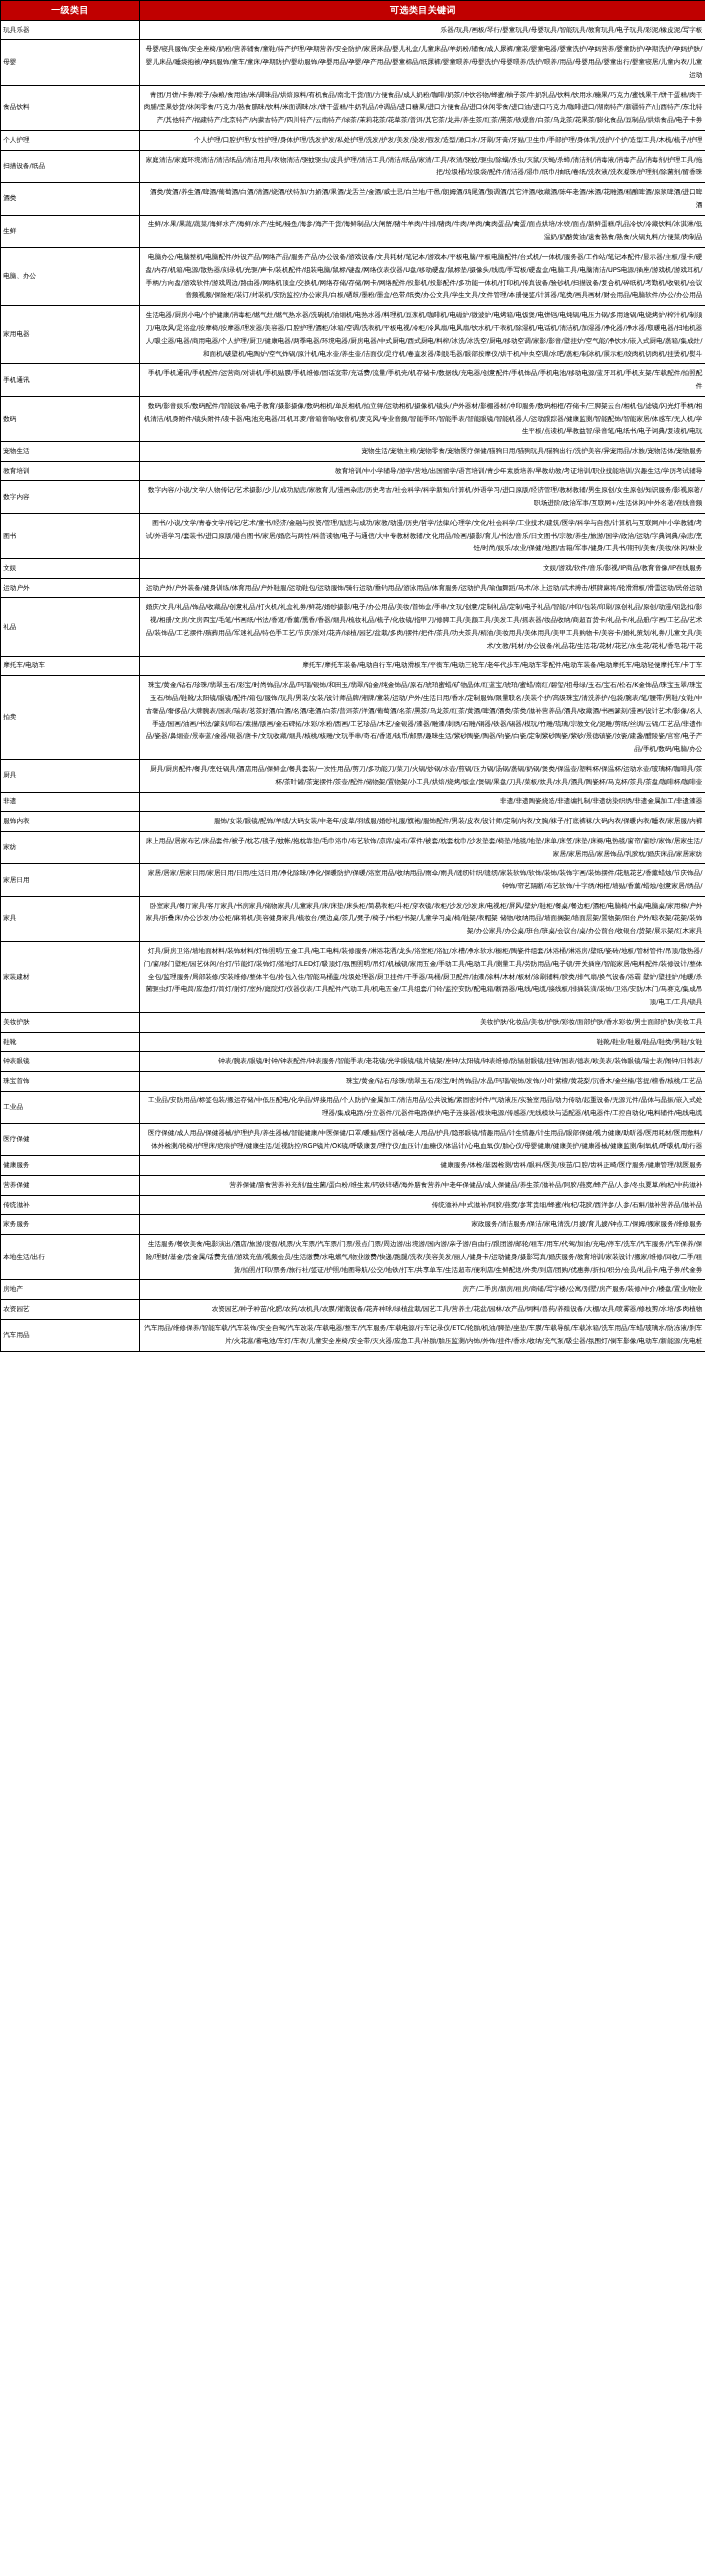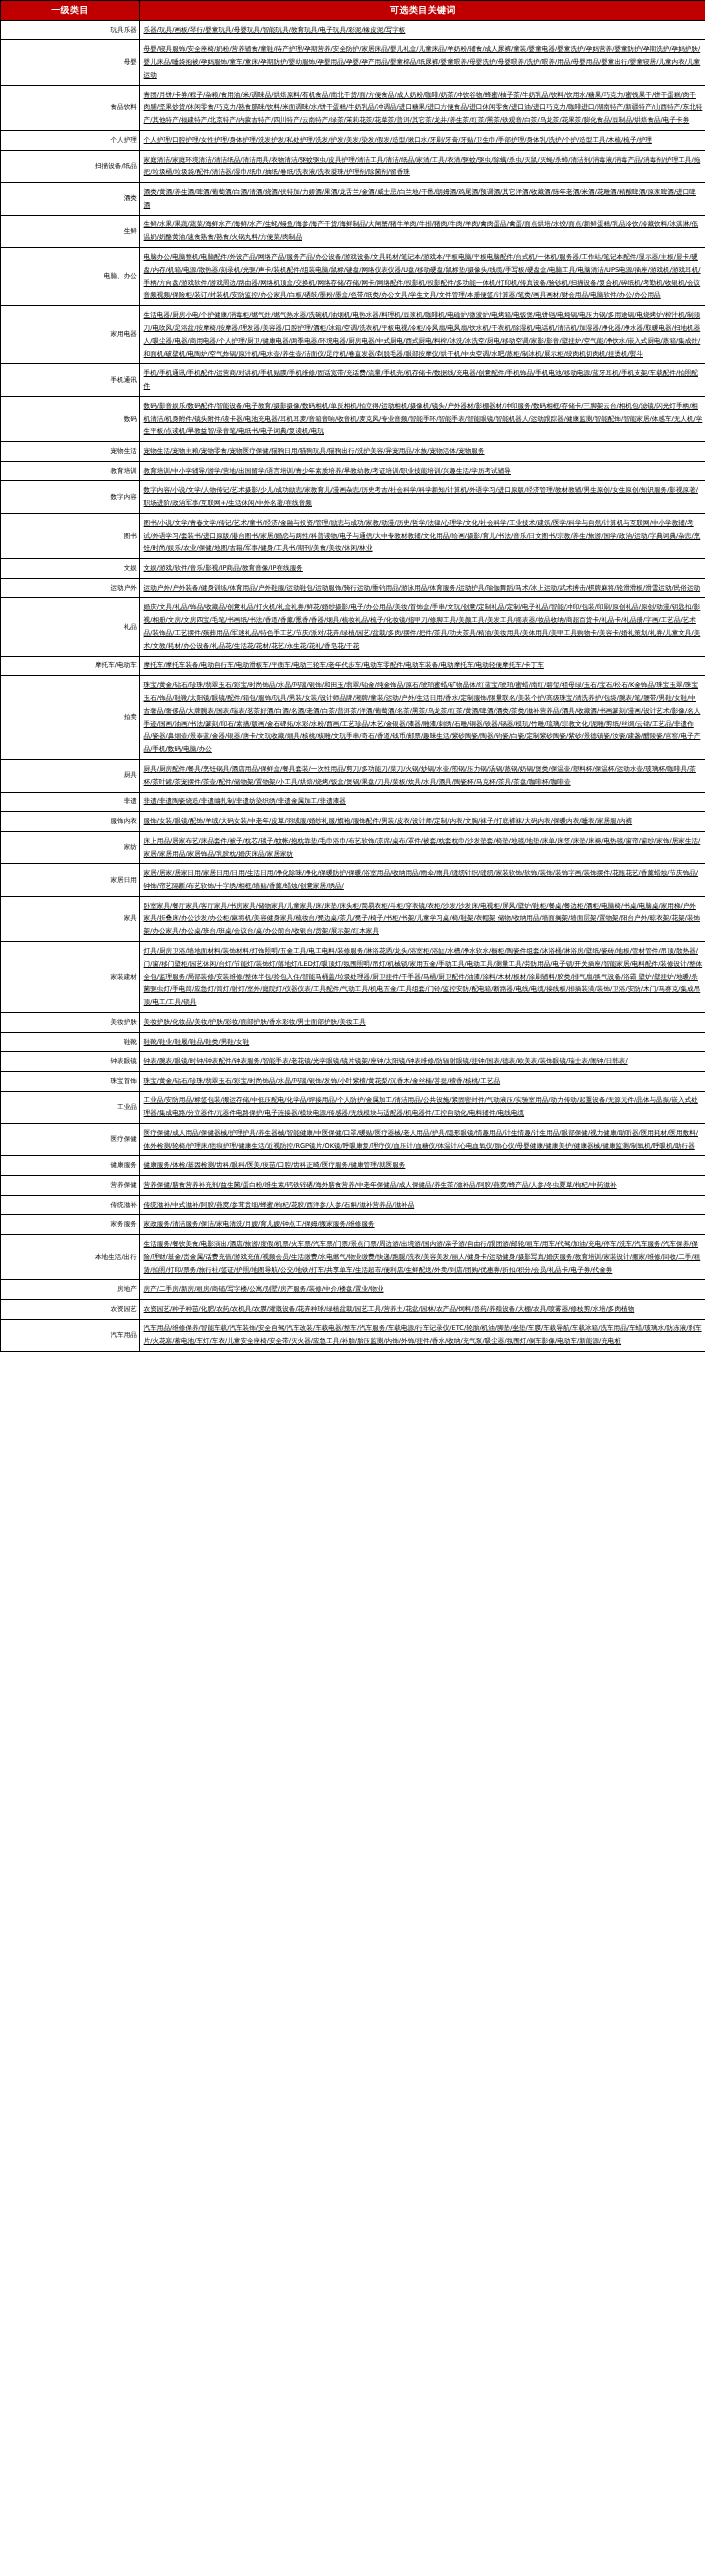--- a/index.html
+++ b/index.html
@@ -35,30 +35,29 @@
   }
   tbody td {
     border: 0.7px solid #000000;
     font-size: 6.6px;
     line-height: 1.95;
     color: #000000;
     vertical-align: middle;
     padding: 2.9px 3.6px;
   }
   tbody td.cat {
-    text-align: right;
+    text-align: left;
     white-space: normal;
     word-break: break-all;
     padding: 2.9px 2.2px;
   }
   tbody td.kw {
-    text-align: left;
+    text-align: right;
     word-break: break-all;
     white-space: normal;
-    text-decoration: underline;
   }
 </style>
 </head>
 <body>
 
 <table class="category-table">
   <colgroup>
     <col class="col-cat">
     <col class="col-kw">
   </colgroup>

